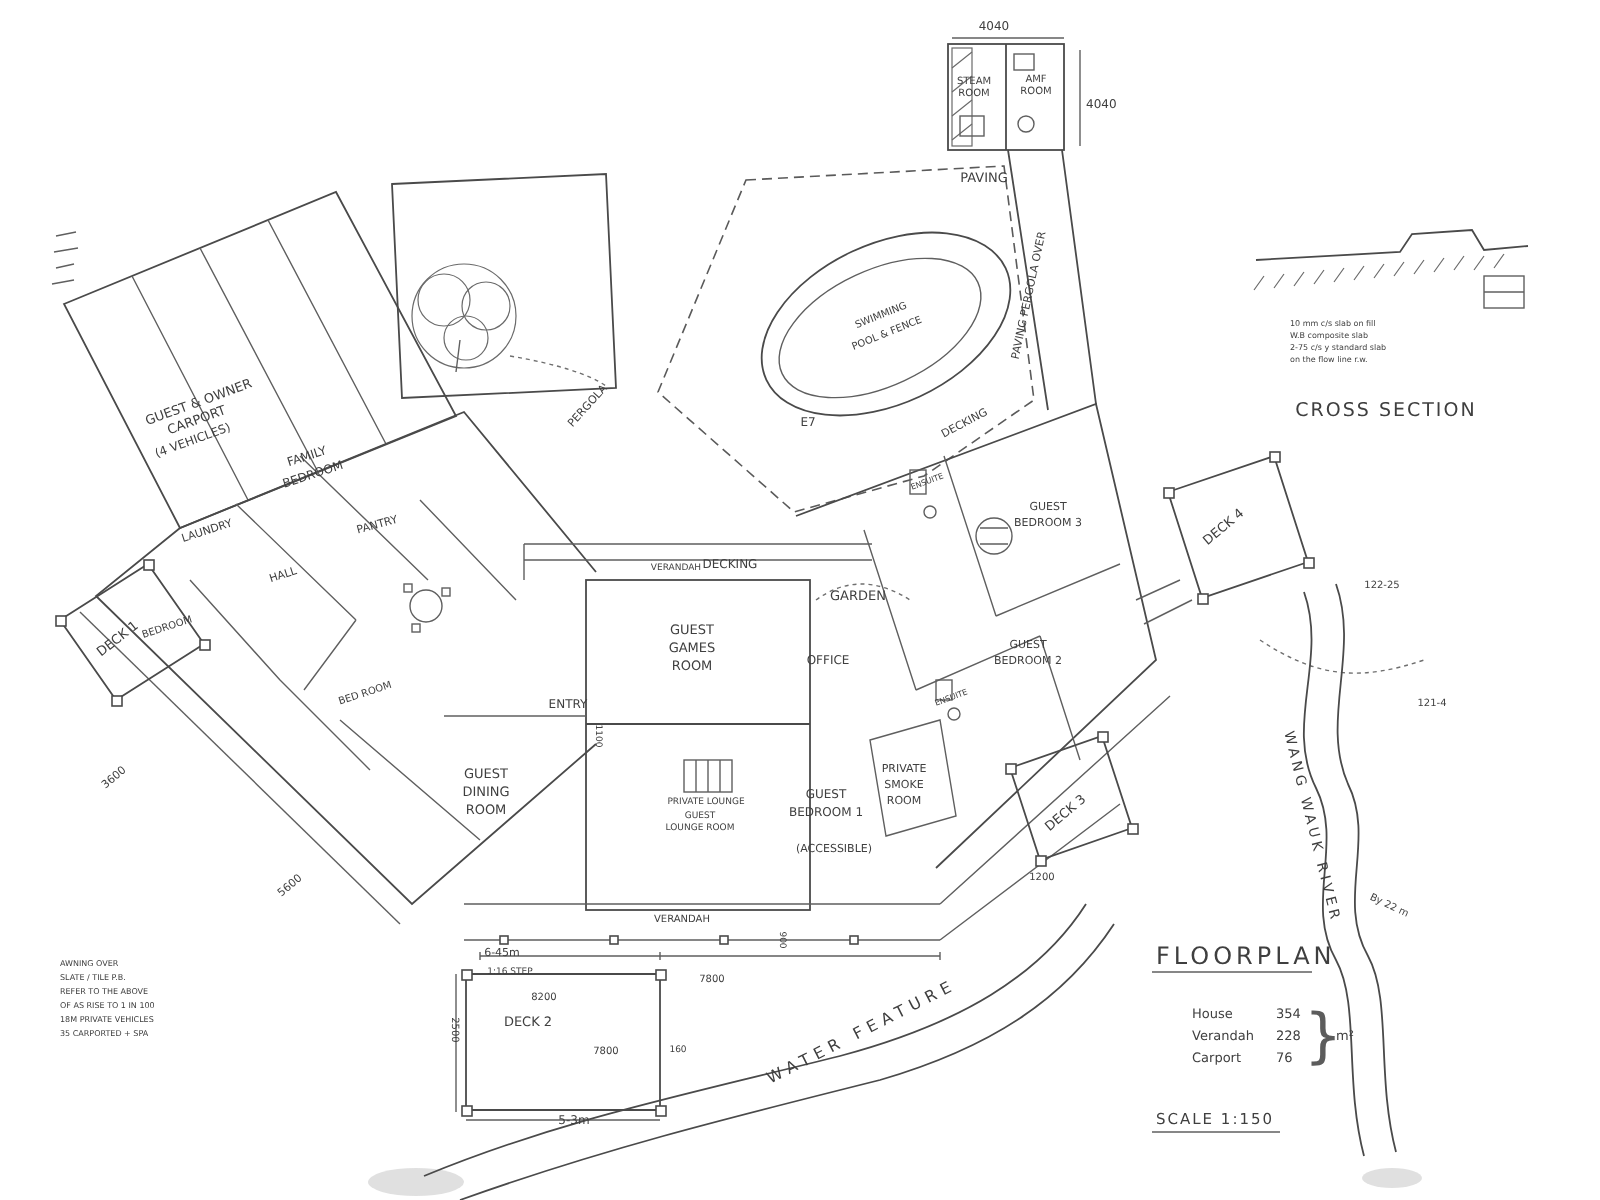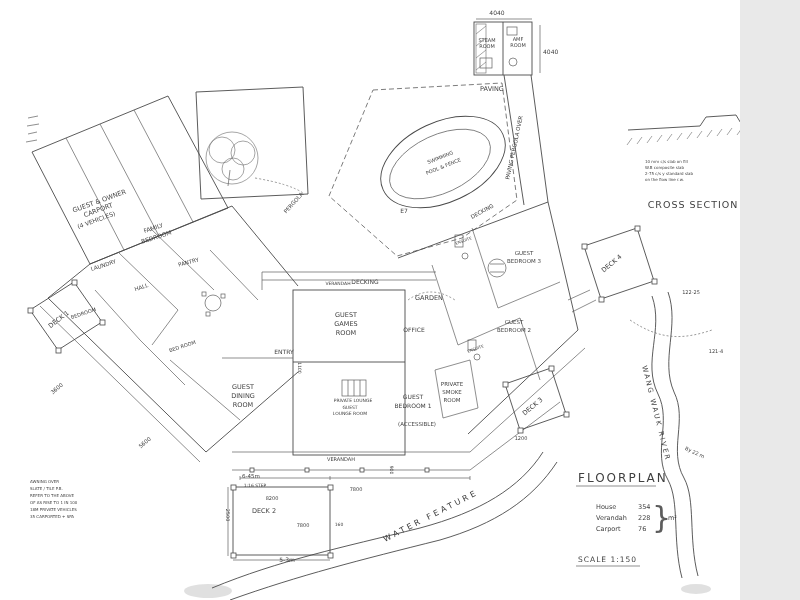--- a/index.html
+++ b/index.html
@@ -1,16 +1,16 @@
 <!DOCTYPE html>
 <html><head>
 <meta charset="utf-8">
 <style>
   html,body{margin:0;padding:0;background:#e9e9e9;}
-  .page{position:relative;width:740px;height:600px;background:#ffffff;overflow:hidden;
+  .page{position:relative;width:800px;height:600px;background:#ffffff;overflow:hidden;
         font-family:"DejaVu Sans",sans-serif;}
   svg{position:absolute;left:0;top:0;}
   svg text{font-family:"DejaVu Sans",sans-serif;fill:#3f3f3f;}
   .mid{text-anchor:middle}
   .s4{font-size:4px}.s45{font-size:4.5px}.s5{font-size:5px}.s55{font-size:5.5px}
   .s6{font-size:6px}.s65{font-size:6.5px}.s7{font-size:7px}.s75{font-size:7.5px}
   .s8{font-size:8px}.s95{font-size:9.5px}.s12{font-size:12px}
   .ls1{letter-spacing:1px}.ls2{letter-spacing:2px}.ls3{letter-spacing:3px}
   .w{fill:none;stroke:#4a4a4a;stroke-width:0.9;stroke-linejoin:miter}
   .w2{fill:none;stroke:#5f5f5f;stroke-width:0.7}

